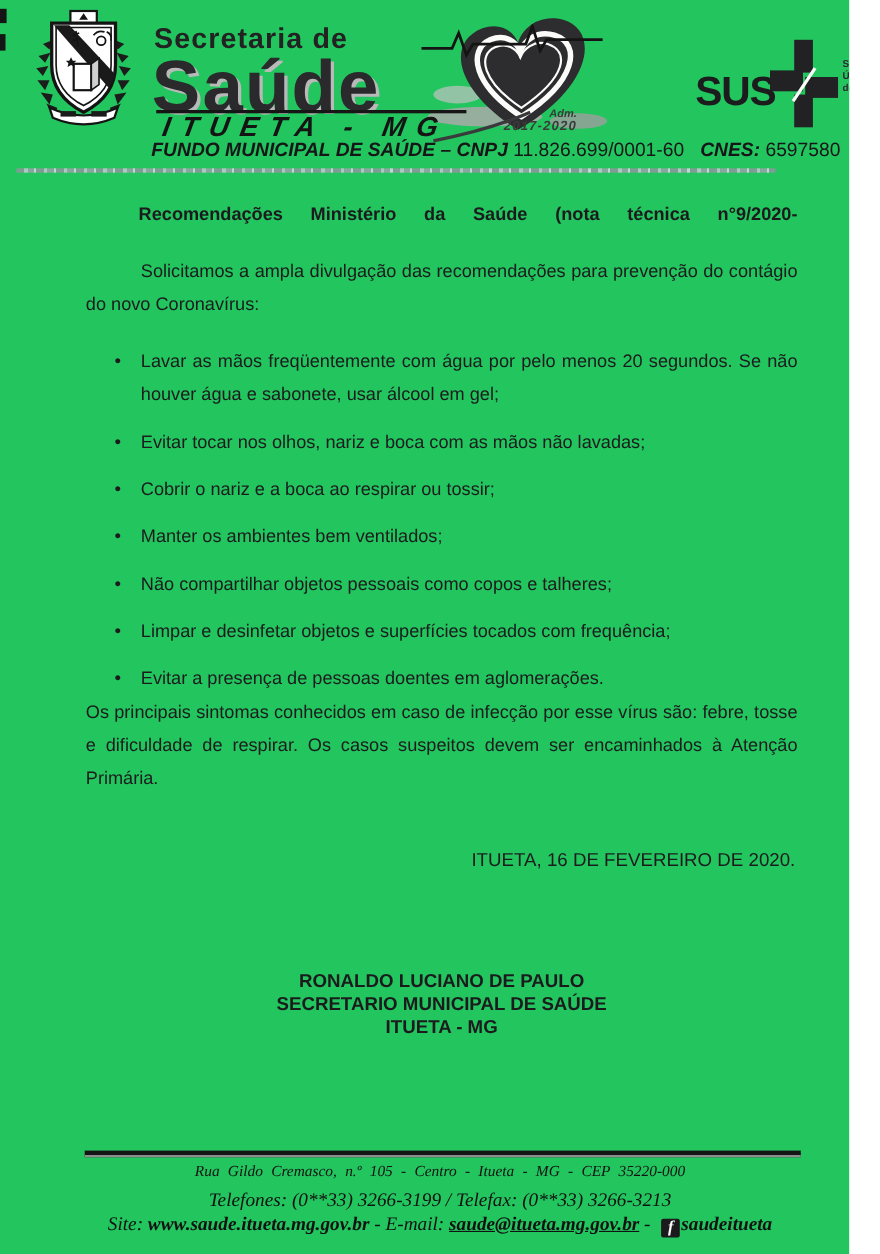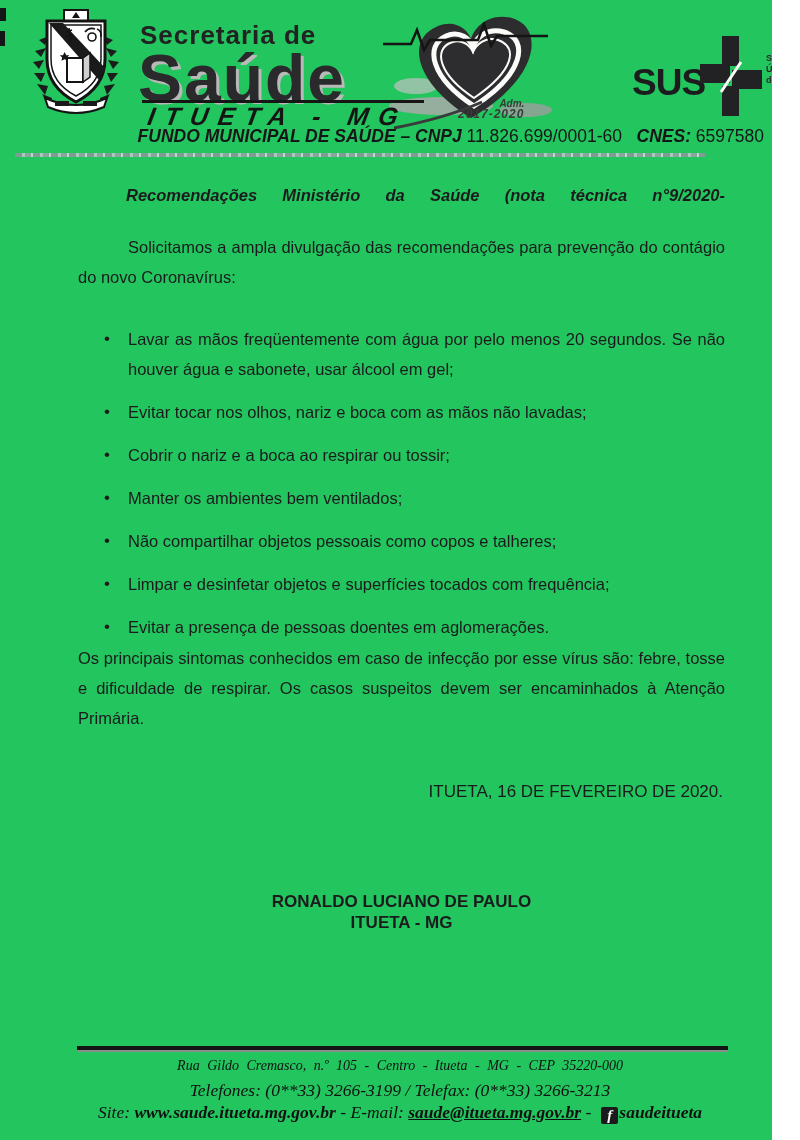--- a/index.html
+++ b/index.html
@@ -49,24 +49,24 @@
   .fund-line .bi { font-weight:bold; font-style:italic; }
 
   .sep {
     position:absolute; top:153px; left:15px; width:690px; height:4px;
     background:repeating-linear-gradient(90deg,#8e979e 0 7px,#c3cad0 7px 10px,#9aa2aa 10px 16px,#d7dde2 16px 18px);
     opacity:.85;
   }
 
   
   .doc-body { position:absolute; top:180px; left:78px; width:647px; font-size:16.5px; line-height:30px; color:#1b1b1d; }
-  .doc-title { font-weight:bold; font-style:italic; margin-bottom:22px; }
+  .doc-title { font-weight:bold; margin-bottom:22px; }
   .doc-title .l1 { display:block; text-align:justify; text-align-last:justify; text-indent:48px; }
   .doc-title .l2 { display:block; }
-  .intro { text-align:justify; text-indent:50px; margin-bottom:32px; }
+  .intro { text-align:justify; text-indent:50px; margin-bottom:22px; }
   .rec-list { list-style:none; margin:0 0 0 26px; }
   .rec-list li { position:relative; padding-left:24px; text-align:justify; margin-bottom:13px; }
   .rec-list li::before { content:"•"; position:absolute; left:0; top:0; font-size:17px; }
   .rec-list li:last-child { margin-bottom:0; }
   .symptoms { text-align:justify; margin-top:1px; }
   .date-line { text-align:right; padding-right:2px; margin-top:44px; font-size:17px; }
   .signature { margin-top:84px; text-align:center; font-weight:bold; font-size:17px; line-height:21px; }
 
   
   .footer { position:absolute; left:0; top:1046px; width:800px; font-family:"Liberation Serif", serif; font-style:italic; color:#111; }
@@ -214,20 +214,21 @@
       <li>Limpar e desinfetar objetos e superfícies tocados com frequência;</li>
       <li>Evitar a presença de pessoas doentes em aglomerações.</li>
     </ul>
 
     <p class="symptoms">Os principais sintomas conhecidos em caso de infecção por esse vírus são: febre, tosse e dificuldade de respirar. Os casos suspeitos devem ser encaminhados à Atenção Primária.</p>
 
     <p class="date-line">ITUETA, 16 DE FEVEREIRO DE 2020.</p>
 
     <div class="signature">
       <div>RONALDO LUCIANO DE PAULO</div>
+      <div>SECRETARIO MUNICIPAL DE SAÚDE</div>
       <div>ITUETA - MG</div>
     </div>
   </main>
 
   <footer class="footer">
     <div class="footer-bar"></div>
     <div class="f-line f1">Rua Gildo Cremasco, n.º 105  -  Centro  -  Itueta - MG  -  CEP 35220-000</div>
     <div class="f-line f2">Telefones: (0**33) 3266-3199  /  Telefax: (0**33) 3266-3213</div>
     <div class="f-line f3">
       <span>Site:</span>

